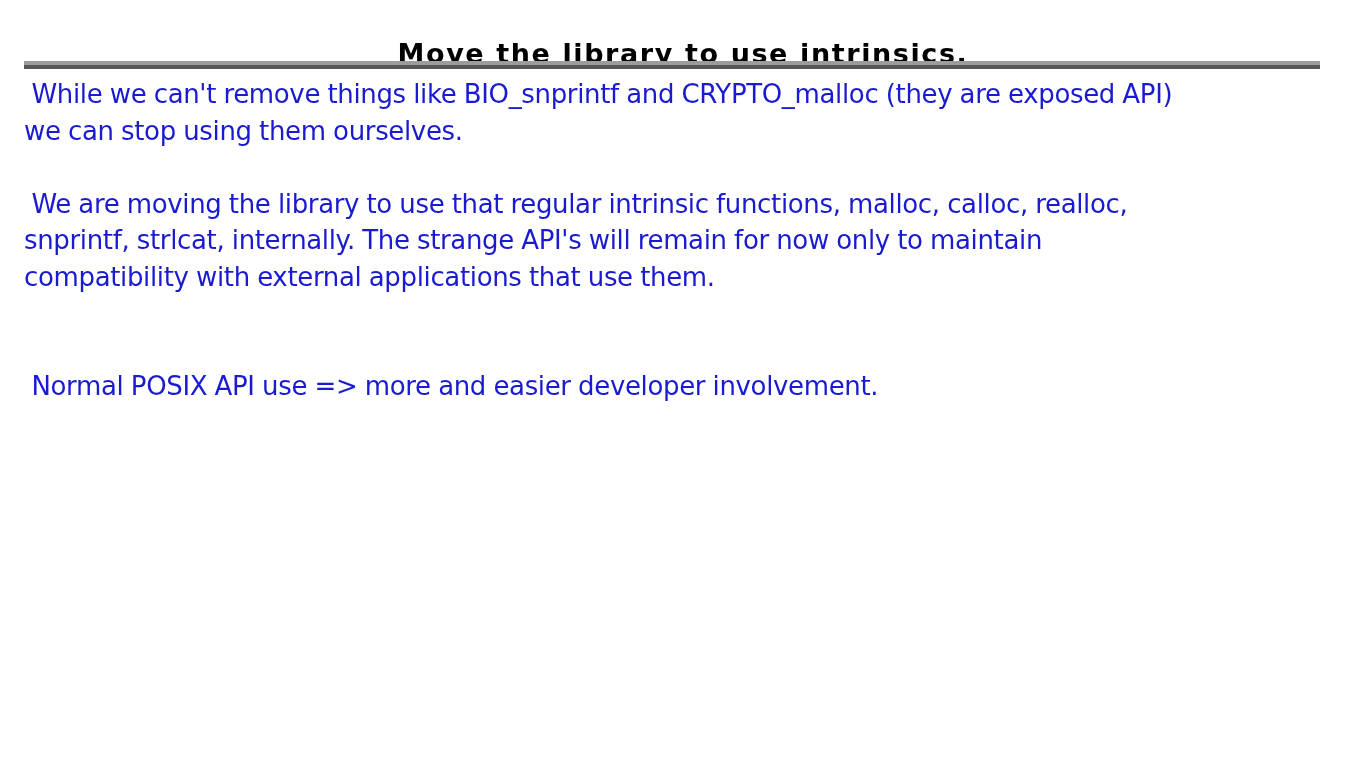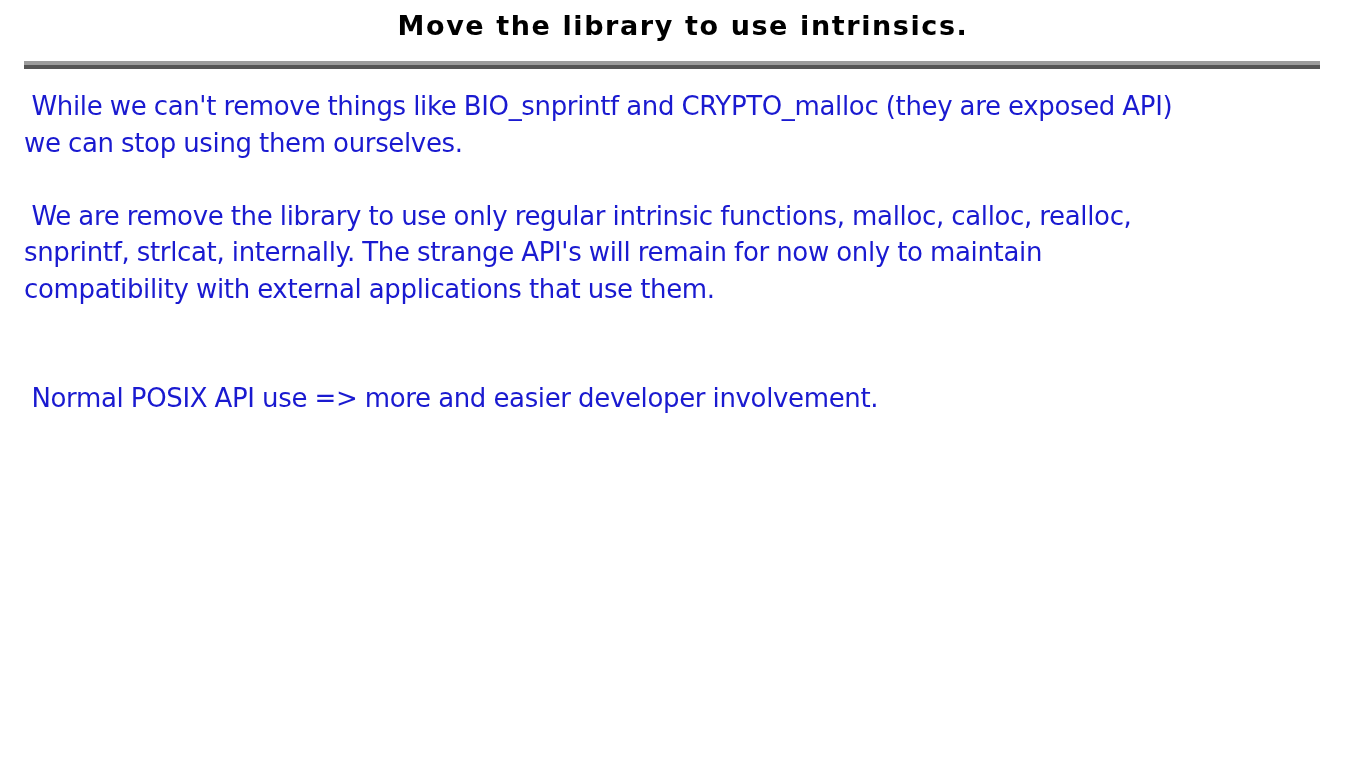--- a/index.html
+++ b/index.html
@@ -19,21 +19,21 @@
     position: relative;
     width: 1366px;
     height: 768px;
     background: #ffffff;
   }
 
   
   .slide-title {
     position: absolute;
     left: 0;
-    top: 10px;
+    top: 38px;
     width: 1366px;
     text-align: center;
     font-family: "DejaVu Sans", sans-serif;
     font-weight: bold;
     font-size: 27px;
     line-height: 32px;
     letter-spacing: 1.6px;
     color: #000000;
     white-space: nowrap;
   }
@@ -52,21 +52,21 @@
   }
   .title-rule .rule-bottom {
     height: 4px;
     background: #555555;
   }
 
   
   .body-copy {
     position: absolute;
     left: 24px;
-    top: 88px;
+    top: 76px;
     width: 1320px;
     font-family: "DejaVu Sans", sans-serif;
     font-size: 26px;
     line-height: 36.5px;
     color: #1a1ad0;
     letter-spacing: -0.35px;
     word-spacing: -0.5px;
   }
 
   .para {
@@ -87,21 +87,21 @@
 
   <div class="title-rule">
     <div class="rule-top"></div>
     <div class="rule-bottom"></div>
   </div>
 
   <div class="body-copy">
     <p class="para"> While we can't remove things like BIO_snprintf and CRYPTO_malloc (they are exposed API)
 we can stop using them ourselves.</p>
     <div class="para-gap"></div>
-    <p class="para"> We are remove the library to use only regular intrinsic functions, malloc, calloc, realloc,
+    <p class="para"> We are moving the library to use that regular intrinsic functions, malloc, calloc, realloc,
 snprintf, strlcat, internally. The strange API's will remain for now only to maintain
 compatibility with external applications that use them.</p>
     <div class="para-gap"></div>
     <div class="para-gap"></div>
     <p class="para"> Normal POSIX API use =&gt; more and easier developer involvement.</p>
   </div>
 
 </div>
 
 </body></html>

